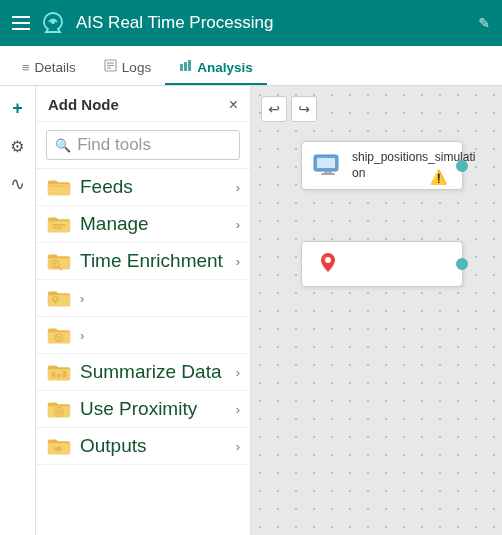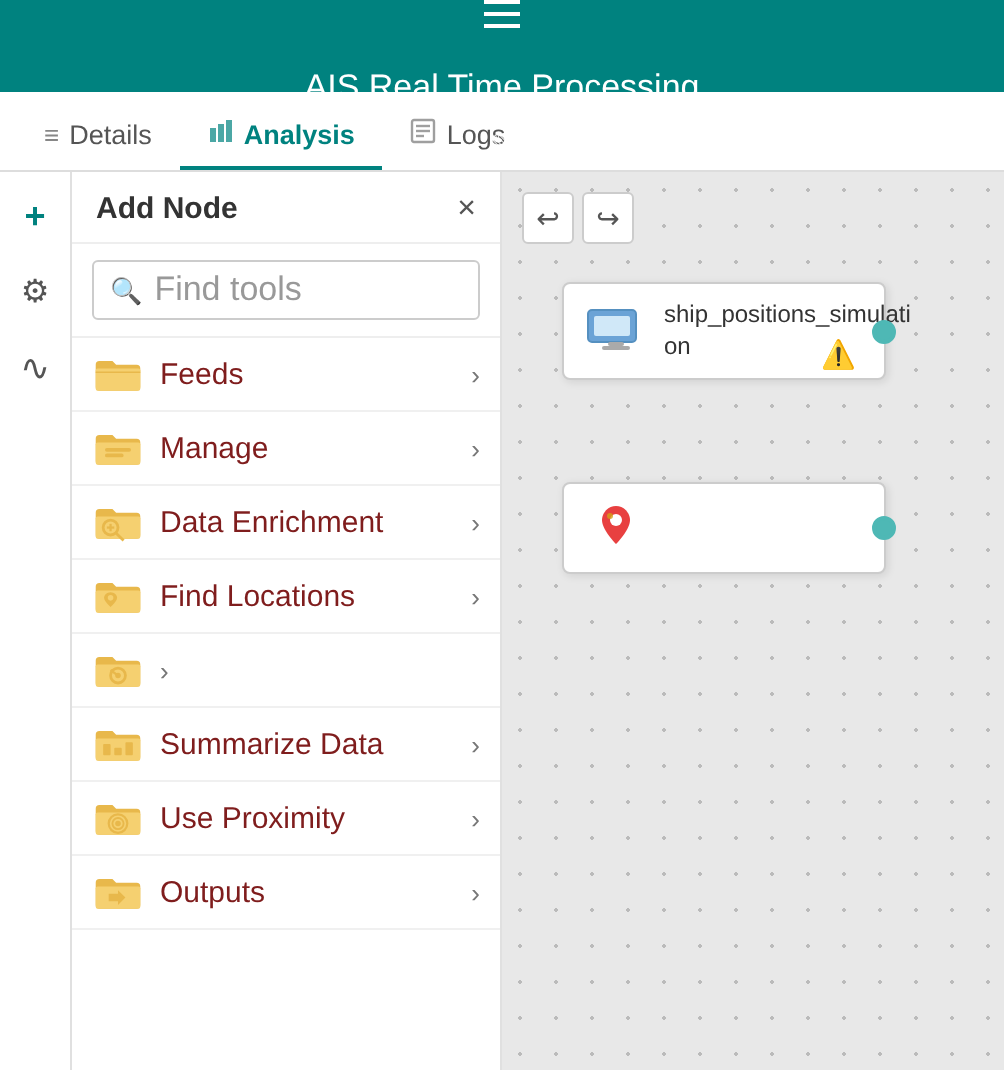--- a/index.html
+++ b/index.html
@@ -14,21 +14,20 @@
 
     
     .header {
       background: #00827f;
       color: white;
       display: flex;
       align-items: center;
       padding: 0 12px;
       height: 46px;
       gap: 10px;
-      flex-direction: column;
     }
     .header-menu-icon {
       display: flex;
       flex-direction: column;
       gap: 4px;
       cursor: pointer;
     }
     .header-menu-icon span {
       display: block;
       width: 18px;
@@ -175,22 +174,22 @@
       gap: 8px;
       border-bottom: 1px solid #f0f0f0;
     }
     
     .folder-svg {
       width: 26px;
       height: 22px;
     }
     .tool-label {
       flex: 1;
-      font-size: 15px;
-      color: #7f1d1d;
+      font-size: 19px;
+      color: #14532d;
     }
     .tool-chevron {
       color: #777;
       font-size: 13px;
     }
 
     
     .canvas-area {
       flex: 1;
       background-color: #e8e8e8;
@@ -227,20 +226,21 @@
       position: absolute;
       background: white;
       border: 1px solid #ccc;
       border-radius: 4px;
       display: flex;
       align-items: center;
       padding: 8px 10px;
       gap: 8px;
       box-shadow: 1px 1px 4px rgba(0,0,0,0.1);
       min-width: 150px;
+      margin-left: 20px;
     }
     .node-icon {
       width: 32px;
       height: 28px;
       flex-shrink: 0;
       display: flex;
       align-items: center;
       justify-content: center;
     }
     .node-label {
@@ -294,41 +294,41 @@
   </svg>
   <span class="header-title">AIS Real Time Processing</span>
   <span class="header-edit-icon">✎</span>
 </div>
 
 <div class="tabs-bar">
   <div class="tab">
     <span class="tab-icon">≡</span>
     <span>Details</span>
   </div>
-  <div class="tab active">
-    <span class="tab-icon">
-      <svg width="13" height="13" viewBox="0 0 13 13">
-          <rect x="1" y="5" width="3" height="7" fill="#00827f"></rect>
-          <rect x="5" y="3" width="3" height="9" fill="#00827f"></rect>
-          <rect x="9" y="1" width="3" height="11" fill="#00827f"></rect>
-        </svg>
-    </span>
-    <span>Analysis</span>
-  </div>
   <div class="tab">
     <span class="tab-icon">
       <svg width="13" height="13" viewBox="0 0 13 13">
           <rect x="1" y="1" width="11" height="11" rx="1" fill="none" stroke="#777" stroke-width="1.2"></rect>
           <line x1="3" y1="4" x2="10" y2="4" stroke="#777" stroke-width="1.2"></line>
           <line x1="3" y1="6.5" x2="10" y2="6.5" stroke="#777" stroke-width="1.2"></line>
           <line x1="3" y1="9" x2="7" y2="9" stroke="#777" stroke-width="1.2"></line>
         </svg>
     </span>
     <span>Logs</span>
   </div>
+  <div class="tab active">
+    <span class="tab-icon">
+      <svg width="13" height="13" viewBox="0 0 13 13">
+          <rect x="1" y="5" width="3" height="7" fill="#00827f"></rect>
+          <rect x="5" y="3" width="3" height="9" fill="#00827f"></rect>
+          <rect x="9" y="1" width="3" height="11" fill="#00827f"></rect>
+        </svg>
+    </span>
+    <span>Analysis</span>
+  </div>
 </div>
 
 <div class="main-layout">
 
   <div class="left-sidebar">
     <div class="sidebar-icon" style="font-weight:600; font-size:18px; color:#00827f;">+</div>
     <div class="sidebar-icon">⚙</div>
     <div class="sidebar-icon" style="font-size:18px;">∿</div>
   </div>
 
@@ -370,32 +370,31 @@
 
       <div class="tool-item">
         <svg class="folder-svg" viewBox="0 0 28 22">
           <path d="M2 6 Q2 4 4 4 L11 4 L13 6 L24 6 Q26 6 26 8 L26 18 Q26 20 24 20 L4 20 Q2 20 2 18Z" fill="#e8b84b"></path>
           <rect x="2" y="8" width="24" height="12" rx="1" fill="#f5d070"></rect>
           <circle cx="10" cy="14" r="4" fill="none" stroke="#e8b84b" stroke-width="1.5"></circle>
           <line x1="13" y1="17" x2="17" y2="21" stroke="#e8b84b" stroke-width="1.5"></line>
           <line x1="8" y1="14" x2="12" y2="14" stroke="#e8b84b" stroke-width="1.2"></line>
           <line x1="10" y1="12" x2="10" y2="16" stroke="#e8b84b" stroke-width="1.2"></line>
         </svg>
-        <span class="tool-label">Data Enrichment</span>
+        <span class="tool-label">Time Enrichment</span>
         <span class="tool-chevron">›</span>
       </div>
 
       <div class="tool-item">
         <svg class="folder-svg" viewBox="0 0 28 22">
           <path d="M2 6 Q2 4 4 4 L11 4 L13 6 L24 6 Q26 6 26 8 L26 18 Q26 20 24 20 L4 20 Q2 20 2 18Z" fill="#e8b84b"></path>
           <rect x="2" y="8" width="24" height="12" rx="1" fill="#f5d070"></rect>
           <path d="M10 9 C8 9 6.5 10.5 6.5 12 C6.5 14 10 17 10 17 C10 17 13.5 14 13.5 12 C13.5 10.5 12 9 10 9Z" fill="#e8b84b"></path>
           <circle cx="10" cy="12" r="1.5" fill="#f5d070"></circle>
         </svg>
-        <span class="tool-label">Find Locations</span>
         <span class="tool-chevron">›</span>
       </div>
 
       <div class="tool-item">
         <svg class="folder-svg" viewBox="0 0 28 22">
           <path d="M2 6 Q2 4 4 4 L11 4 L13 6 L24 6 Q26 6 26 8 L26 18 Q26 20 24 20 L4 20 Q2 20 2 18Z" fill="#e8b84b"></path>
           <rect x="2" y="8" width="24" height="12" rx="1" fill="#f5d070"></rect>
           <circle cx="14" cy="14" r="4" fill="none" stroke="#e8b84b" stroke-width="1.5"></circle>
           <circle cx="14" cy="14" r="1.5" fill="#e8b84b"></circle>
           <line x1="10" y1="11" x2="14" y2="14" stroke="#e8b84b" stroke-width="1.2"></line>

